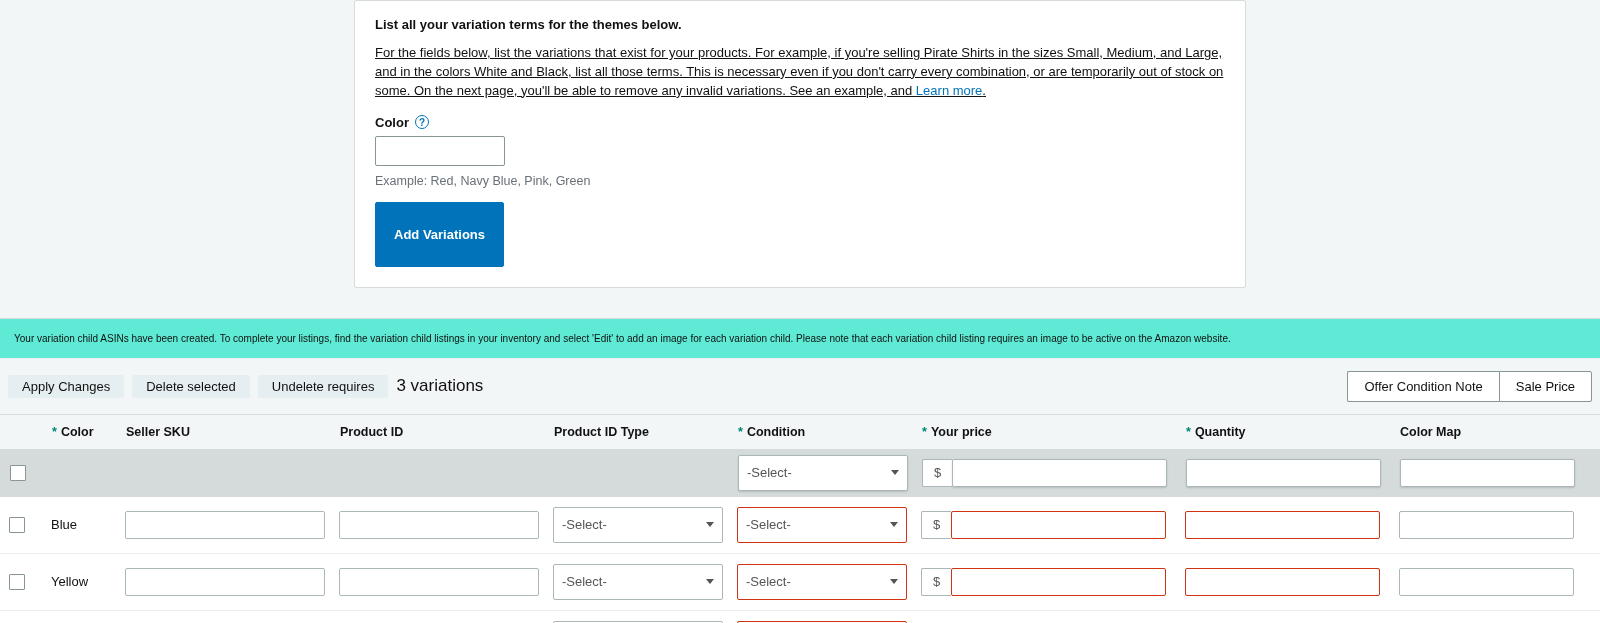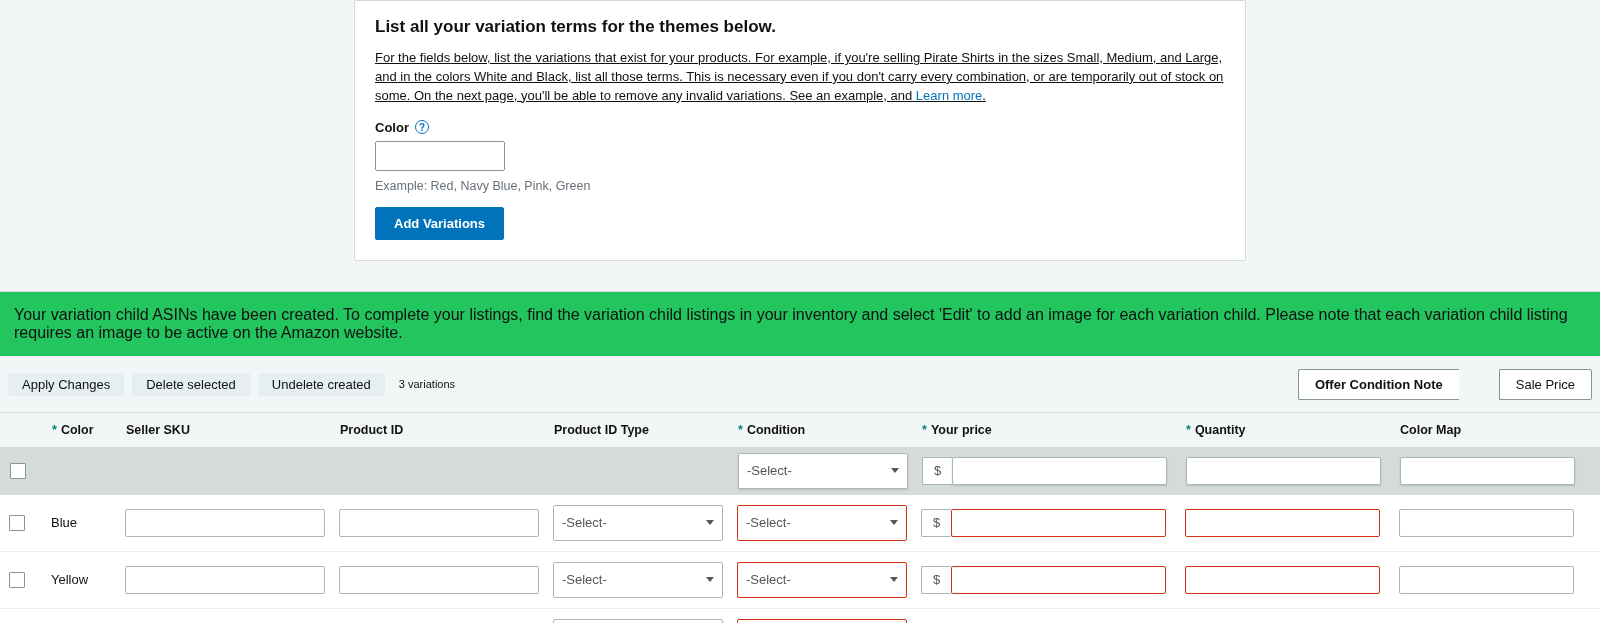--- a/index.html
+++ b/index.html
@@ -12,21 +12,21 @@
   }
   .top-card {
     background: #fff;
     border: 1px solid #d5dbdb;
     border-radius: 2px;
     width: 892px;
     margin: 0 auto 30px auto;
     padding: 16px 20px 20px 20px;
   }
   .top-card h4 {
-    font-size: 17px;
+    font-size: 13px;
     font-weight: 700;
     margin: 0 0 12px 0;
   }
   .top-card p {
     margin: 0 0 14px 0;
     line-height: 1.45;
     color: #111;
     text-decoration: underline;
   }
   .link {
@@ -63,67 +63,66 @@
   .example-text {
     color: #687078;
     font-size: 12.5px;
     margin: 8px 0 14px 0;
   }
   .btn-primary {
     background: #0073bb;
     color: #fff;
     border: 1px solid #0073bb;
     border-radius: 2px;
-    padding: 8px 18px;
+    padding: 24px 18px;
     font-size: 13px;
     font-weight: 700;
     cursor: pointer;
   }
 
   .notice-bar {
-    background: #22c55e;
+    background: #5eead4;
     border-top: 1px solid #d5dbdb;
     border-bottom: 1px solid #eaeded;
     padding: 14px 14px;
-    font-size: 16px;
+    font-size: 10px;
     color: #111;
   }
 
   .toolbar {
     display: flex;
     justify-content: space-between;
     align-items: center;
     padding: 12px 8px 12px 8px;
   }
   .toolbar-left { display: flex; align-items: center; gap: 8px; }
   .btn-muted {
     background: #e5eef0;
     border: none;
     border-radius: 2px;
     padding: 4px 14px;
     font-size: 13px;
     color: #111;
     cursor: pointer;
   }
   .variations-count {
-    font-size: 11px;
-    color: #111;
-    margin-left: 6px;
+    font-size: 17px;
+    color: #111;
   }
   .toolbar-right { display: flex; }
   .btn-outline {
     background: #fff;
     border: 1px solid #879596;
     padding: 7px 16px;
     font-size: 13px;
     color: #111;
     cursor: pointer;
   }
-  .btn-outline.left { border-radius: 2px 0 0 2px; border-right: none; font-weight: bold; }
-  .btn-outline.right { border-radius: 0 2px 2px 0; margin-left: 40px; }
+  .btn-outline.left { border-radius: 2px 0 0 2px; border-right: none; }
+  .btn-outline.right { border-radius: 0 2px 2px 0; }
 
   
   .grid {
     width: 100%;
     border-top: 1px solid #d5dbdb;
   }
   .grid-headers, .grid-row, .grid-bulk {
     display: grid;
     grid-template-columns: 40px 70px 210px 210px 180px 180px 260px 210px 210px auto;
     align-items: center;
@@ -232,21 +231,21 @@
   <div class="example-text">Example: Red, Navy Blue, Pink, Green</div>
   <button class="btn-primary">Add Variations</button>
 </div>
 
 <div class="notice-bar">Your variation child ASINs have been created. To complete your listings, find the variation child listings in your inventory and select 'Edit' to add an image for each variation child. Please note that each variation child listing requires an image to be active on the Amazon website.</div>
 
 <div class="toolbar">
   <div class="toolbar-left">
     <button class="btn-muted">Apply Changes</button>
     <button class="btn-muted">Delete selected</button>
-    <button class="btn-muted">Undelete created</button>
+    <button class="btn-muted">Undelete requires</button>
     <span class="variations-count">3 variations</span>
   </div>
   <div class="toolbar-right">
     <button class="btn-outline left">Offer Condition Note</button>
     <button class="btn-outline right">Sale Price</button>
   </div>
 </div>
 
 <div class="grid">
   <div class="grid-headers">

